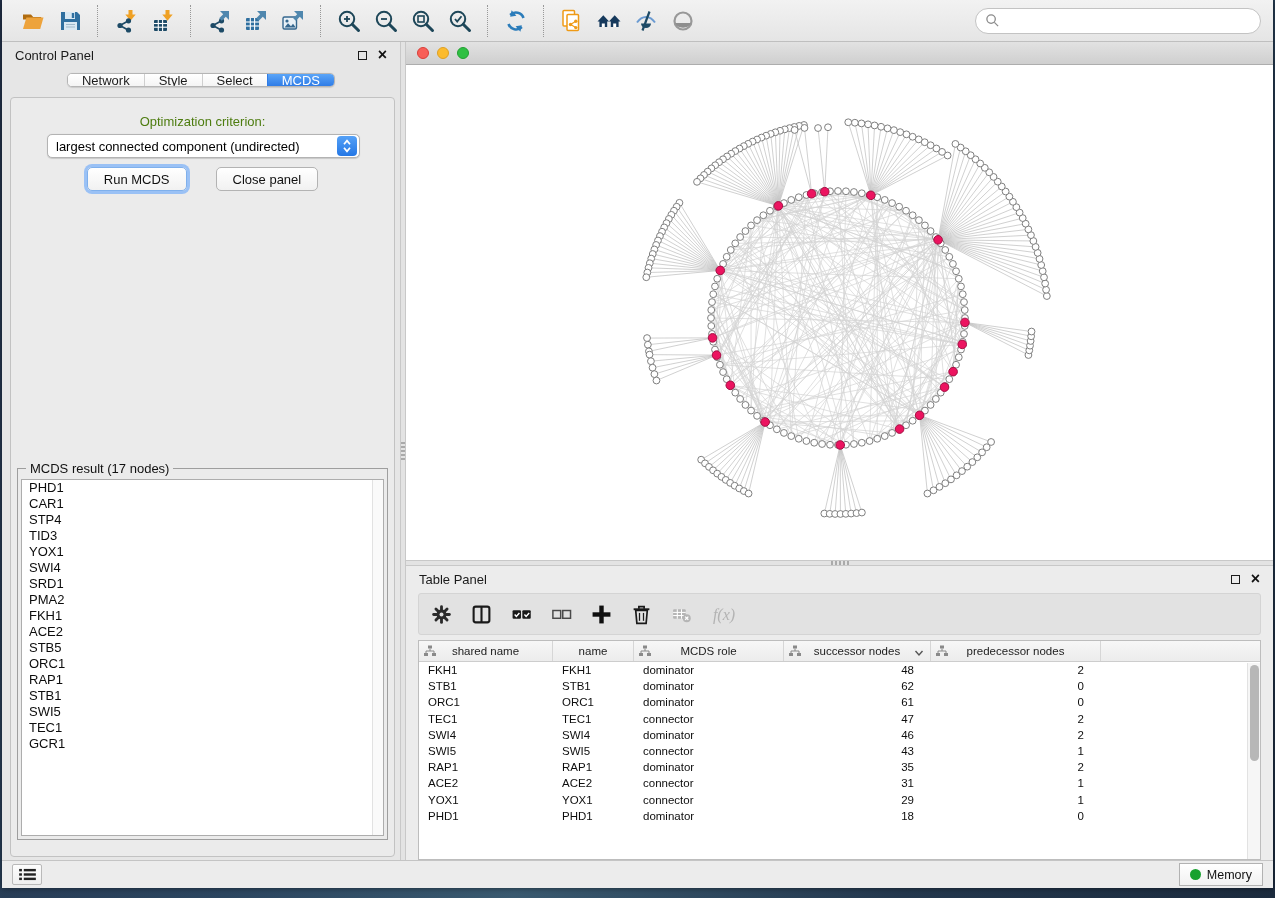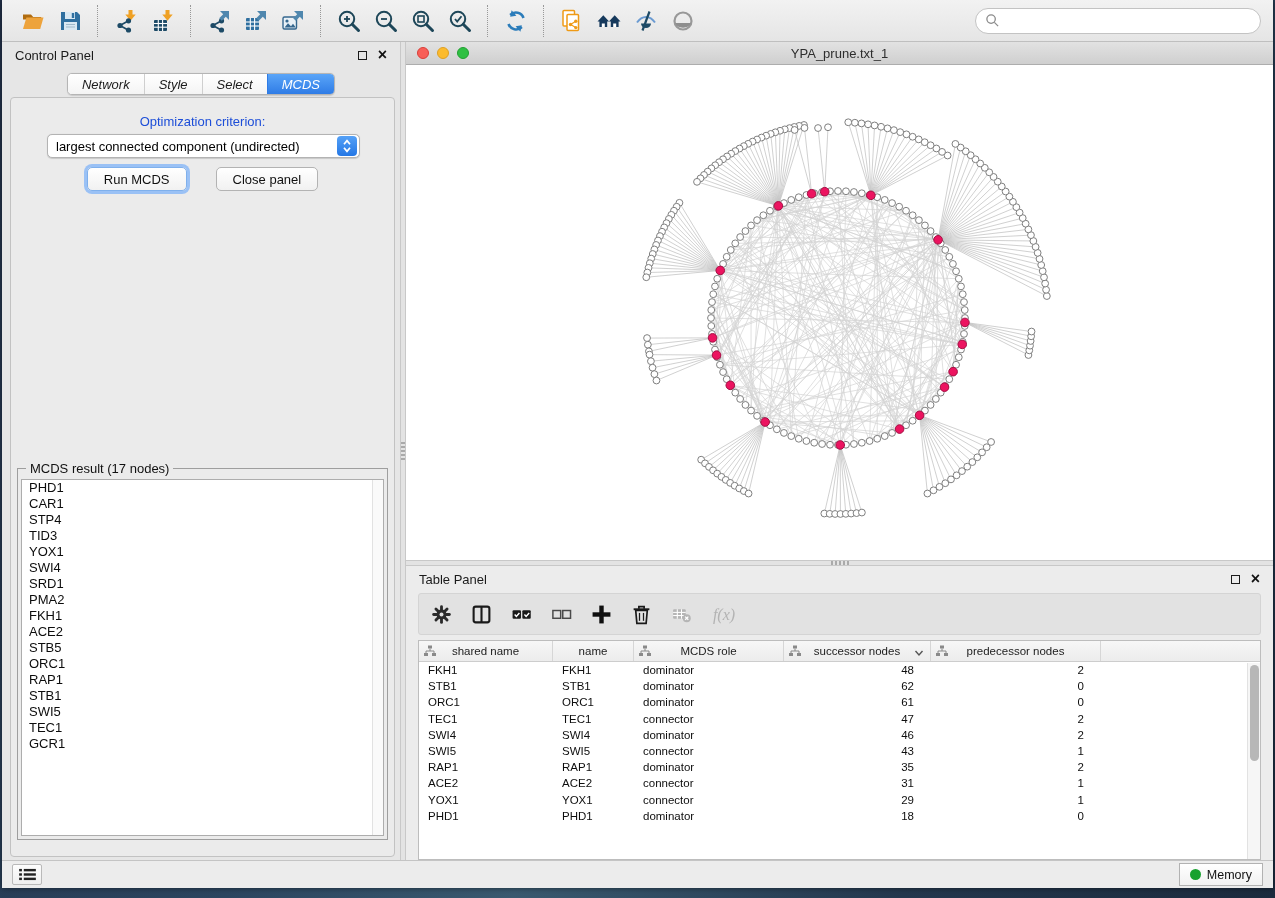--- a/index.html
+++ b/index.html
@@ -26,27 +26,27 @@
   
   .main { position:absolute; top:42px; left:0; right:0; bottom:28px; display:flex; }
 
   
   .control-panel { width:398px; flex:none; position:relative; background:#e6e6e6; }
   .panel-titlebar { height:26px; display:flex; align-items:center; padding:0 13px; font-size:13px; color:#1b1b1b; }
   .pt-actions { margin-left:auto; display:flex; align-items:center; gap:11px; }
   .float-btn { width:9px; height:9px; border:1.5px solid #1b1b1b; background:transparent; }
   .close-btn { font-size:16px; font-weight:bold; color:#111; line-height:10px; }
   .cp-tabsrow { position:absolute; top:31px; left:0; width:100%; display:flex; justify-content:center; }
-  .seg { display:flex; background:#fff; border:1px solid #b5b5b5; border-radius:5px; overflow:hidden; height:22px; box-shadow:0 .5px 1px rgba(0,0,0,.12);font-style:italic; }
+  .seg { display:flex; background:#fff; border:1px solid #b5b5b5; border-radius:5px; overflow:hidden; height:14px; box-shadow:0 .5px 1px rgba(0,0,0,.12); }
   .seg-item { padding:0 14px; font-size:13px; display:flex; align-items:center; border-left:1px solid #cfcfcf; color:#1c1c1c; background:linear-gradient(#fff,#f4f4f4); white-space:nowrap; }
   .seg-item:first-child { border-left:none; }
   .seg-item.sel { background:linear-gradient(#5aa5f8,#2f7ce6); color:#fff; border-left-color:#2f7ce6; }
   .cp-inner { position:absolute; left:8px; right:5px; top:55px; bottom:3px;
     background:#ebebeb; border:1px solid #c2c2c2; border-radius:4px; }
-  .opt-label { position:absolute; top:16px; left:0; width:100%; text-align:center; font-size:13px; color:#1d4ed8; }
+  .opt-label { position:absolute; top:16px; left:0; width:100%; text-align:center; font-size:13px; color:#4d7c0f; }
   .mac-select { position:absolute; top:36px; left:36px; width:313px; height:24px; background:#fff;
     border:1px solid #b3b3b3; border-radius:5px; display:flex; align-items:center; box-shadow:0 .5px 1px rgba(0,0,0,.15); }
   .mac-select .val { flex:1; font-size:13px; color:#000000; padding:0 8px; white-space:nowrap; overflow:hidden; }
   .mac-select .stepper { width:20px; height:20px; margin-right:2px; border-radius:4px;
     background:linear-gradient(#55a1f7,#2477e5); display:flex; align-items:center; justify-content:center; }
   .mac-select .stepper svg { width:10px; height:16px; }
   .cp-buttons { position:absolute; top:69px; left:0; width:100%; display:flex; justify-content:center; gap:29px; }
   .mac-btn { height:24px; padding:0 16px; font-size:13px; color:#111; background:linear-gradient(#fff,#f1f1f1);
     border:1px solid #b3b3b3; border-radius:5px; display:flex; align-items:center; font-family:"Liberation Sans",sans-serif; }
   .mac-btn.focused { box-shadow:0 0 0 3px rgba(110,170,250,.65); border-color:#7fb0ec; }
@@ -329,21 +329,20 @@
         </div>
       </div>
     </div>
 
     <div class="vsplit">
         <div class="grip"></div>
       </div>
 
     <div class="right-col">
       <div class="net-titlebar">
-        <div class="net-title">YPA_prune.txt_1</div>
         <div class="lights">
           <span class="light red"></span>
           <span class="light yellow"></span>
           <span class="light green"></span>
         </div>
       </div>
       <div class="net-canvas">
         <svg id="graph" width="869" height="495" viewBox="0 0 869 495">
             <g stroke="#9d9d9d" stroke-width="0.7" opacity="0.45">
               <line x1="478.75181819095417" y1="371.0816137078079" x2="351.0471533019164" y2="350.85518183252526"></line>

